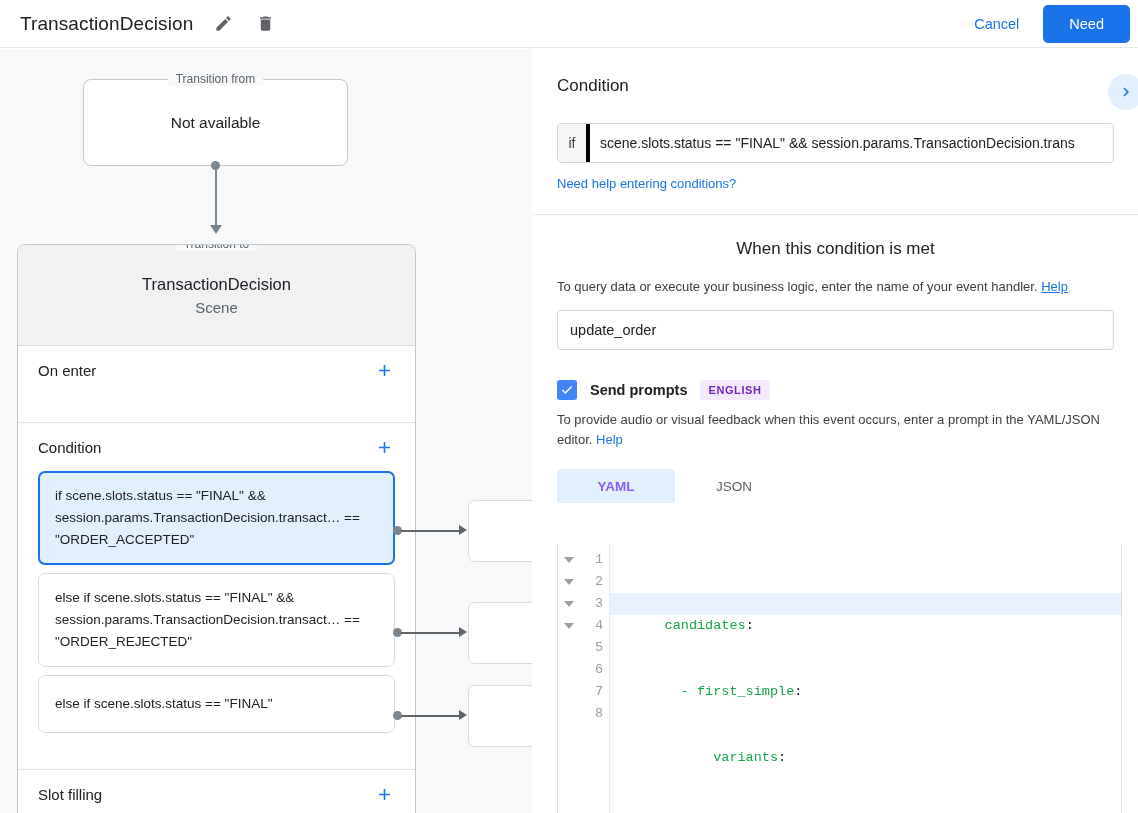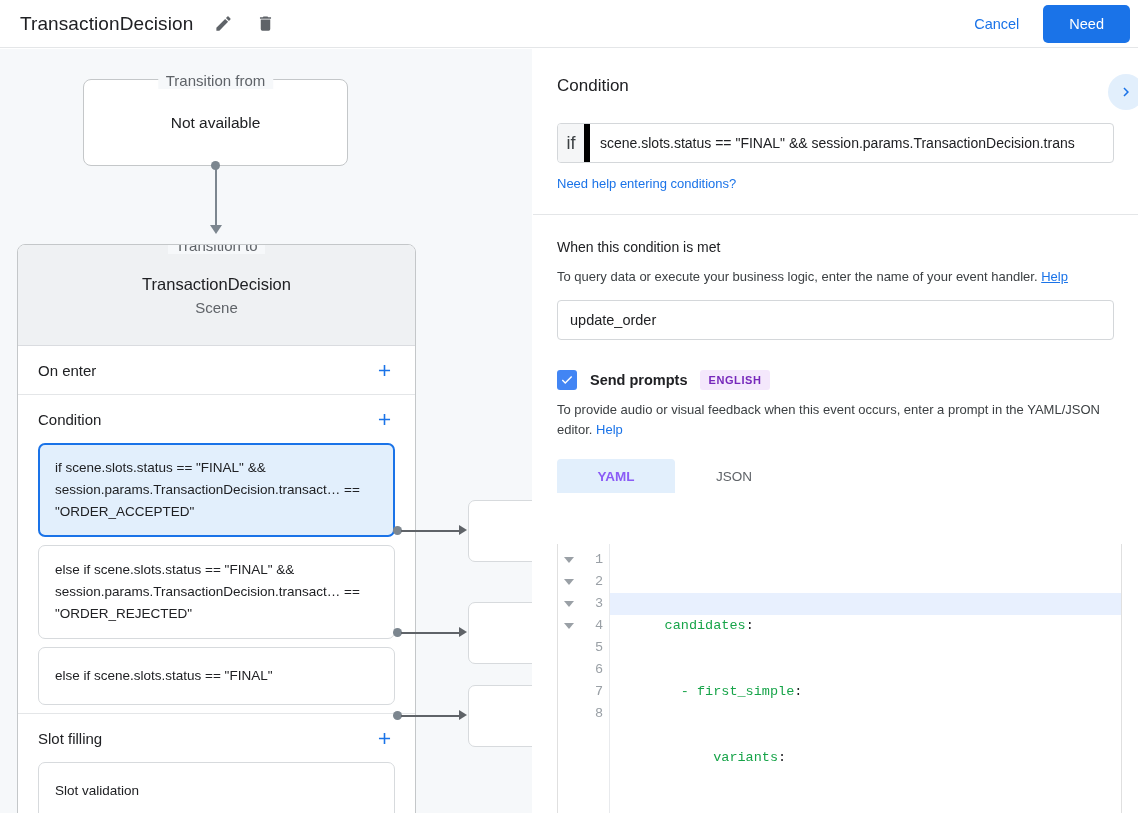--- a/index.html
+++ b/index.html
@@ -54,21 +54,21 @@
 
   .fieldset-card {
     position: absolute;
     border: 1px solid #c4c7c9;
     border-radius: 8px;
     background: #ffffff;
   }
   .fieldset-legend {
     position: absolute; top: -8px; left: 50%; transform: translateX(-50%);
     background: #f6f8fa; padding: 0 8px;
-    font-size: 15px; color: #5f6368; white-space: nowrap;
+    font-size: 12px; color: #5f6368; white-space: nowrap;
   }
 
   
   #transition-from {
     left: 83px; top: 30px; width: 265px; height: 87px;
     display: flex; align-items: center; justify-content: center;
   }
   #transition-from .title { font-size: 15.5px; color: #202124; }
 
   
@@ -96,21 +96,21 @@
     height: 101px; background: #eff1f3;
     border-bottom: 1px solid #dadce0;
     display: flex; flex-direction: column;
     align-items: center; justify-content: center; gap: 5px;
   }
   #tt-header .name { font-size: 16.5px; color: #202124; }
   #tt-header .sub { font-size: 15px; color: #5f6368; }
 
   .section {
     border-bottom: 1px solid #e4e6e8;
-    padding: 0 0 0 0;
+    padding: 0 0 28px 0;
   }
   .section:last-child { border-bottom: none; }
   .section-head {
     display: flex; align-items: center;
     height: 48px; padding: 0 18px 0 20px;
   }
   .section-title { font-size: 15px; color: #202124; }
   .plus-btn {
     margin-left: auto; width: 26px; height: 26px;
     display: flex; align-items: center; justify-content: center;
@@ -157,23 +157,23 @@
   }
   .pane-block { padding: 0 24px; }
   #cond-block { padding-top: 27px; padding-bottom: 22px; border-bottom: 1px solid #e4e6e8; }
   #cond-heading { font-size: 17px; color: #202124; margin-bottom: 27px; }
 
   #cond-input-row {
     display: flex; border: 1px solid #d4d7da; border-radius: 4px;
     height: 40px; overflow: hidden; background: #fff;
   }
   #cond-prefix {
-    width: 32px; background: #f5f6f7; border-right: 6px solid #000000;
-    display: flex; align-items: center; justify-content: center;
-    font-size: 18px; color: #3c4043;
+    width: 32px; background: #f5f6f7; border-right: 4px solid #000000;
+    display: flex; align-items: center; justify-content: center;
+    font-size: 14px; color: #3c4043;
   }
   #cond-value {
     flex: 1; border: none; outline: none; padding: 0 10px;
     font-size: 14px; color: #202124; font-family: inherit;
     background: transparent; white-space: nowrap; overflow: hidden;
     display: flex; align-items: center;
   }
   #cond-help-link {
     display: inline-block; margin-top: 13px;
     font-size: 13px; color: #1a73e8; text-decoration: none; cursor: pointer;
@@ -182,21 +182,21 @@
   #chevron-pill {
     position: absolute; right: -6px; top: 25px;
     width: 36px; height: 36px; border-radius: 18px;
     background: #e2effc;
     display: flex; align-items: center; justify-content: center;
     cursor: pointer;
   }
   #chevron-pill svg { display: block; fill: #1a73e8; }
 
   #met-block { padding-top: 24px; }
-  #met-heading { font-size: 14px; color: #202124; margin-bottom: 12px; }
+  #met-heading { font-size: 17px; color: #202124; margin-bottom: 18px; text-align: center; }
 
   .check-row { display: flex; align-items: center; gap: 13px; }
   .checkbox {
     width: 20px; height: 20px; border-radius: 3px; background: #4285f4;
     display: flex; align-items: center; justify-content: center;
     cursor: pointer; flex: none;
   }
   .checkbox svg { display: block; stroke: #fff; fill: none; stroke-width: 2.4; }
   .check-label { font-size: 14.5px; font-weight: bold; color: #202124; }
 

